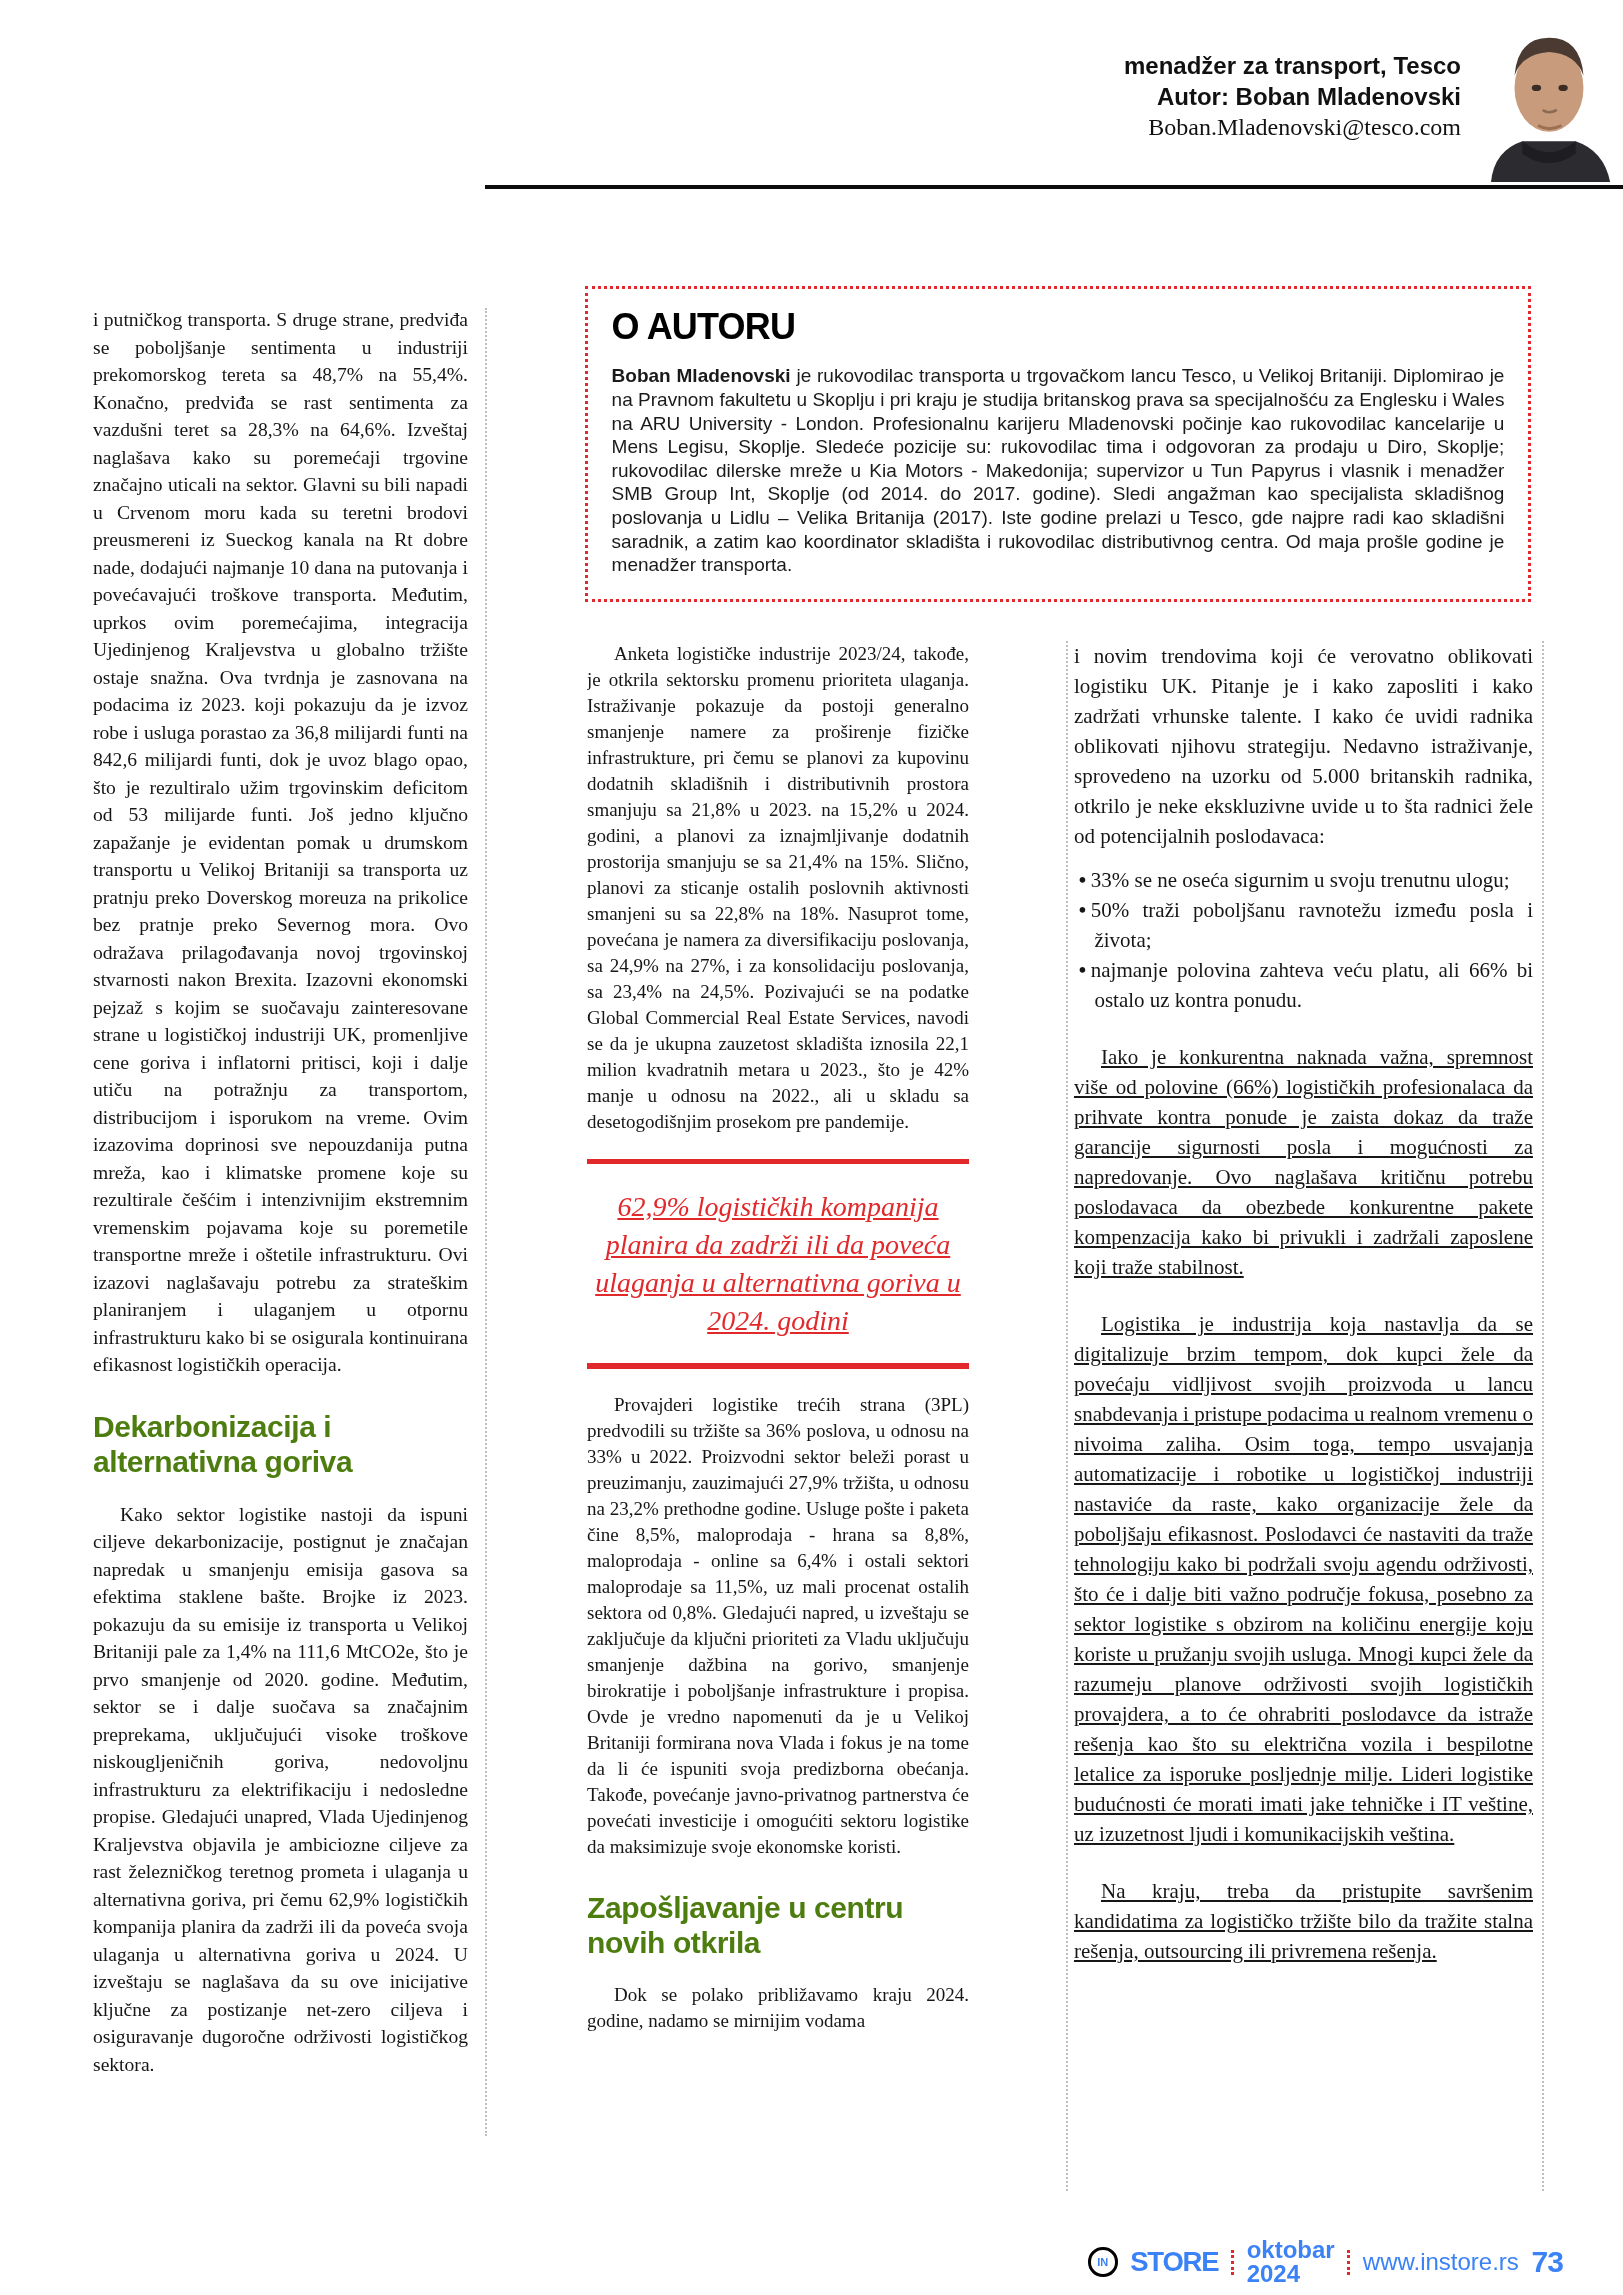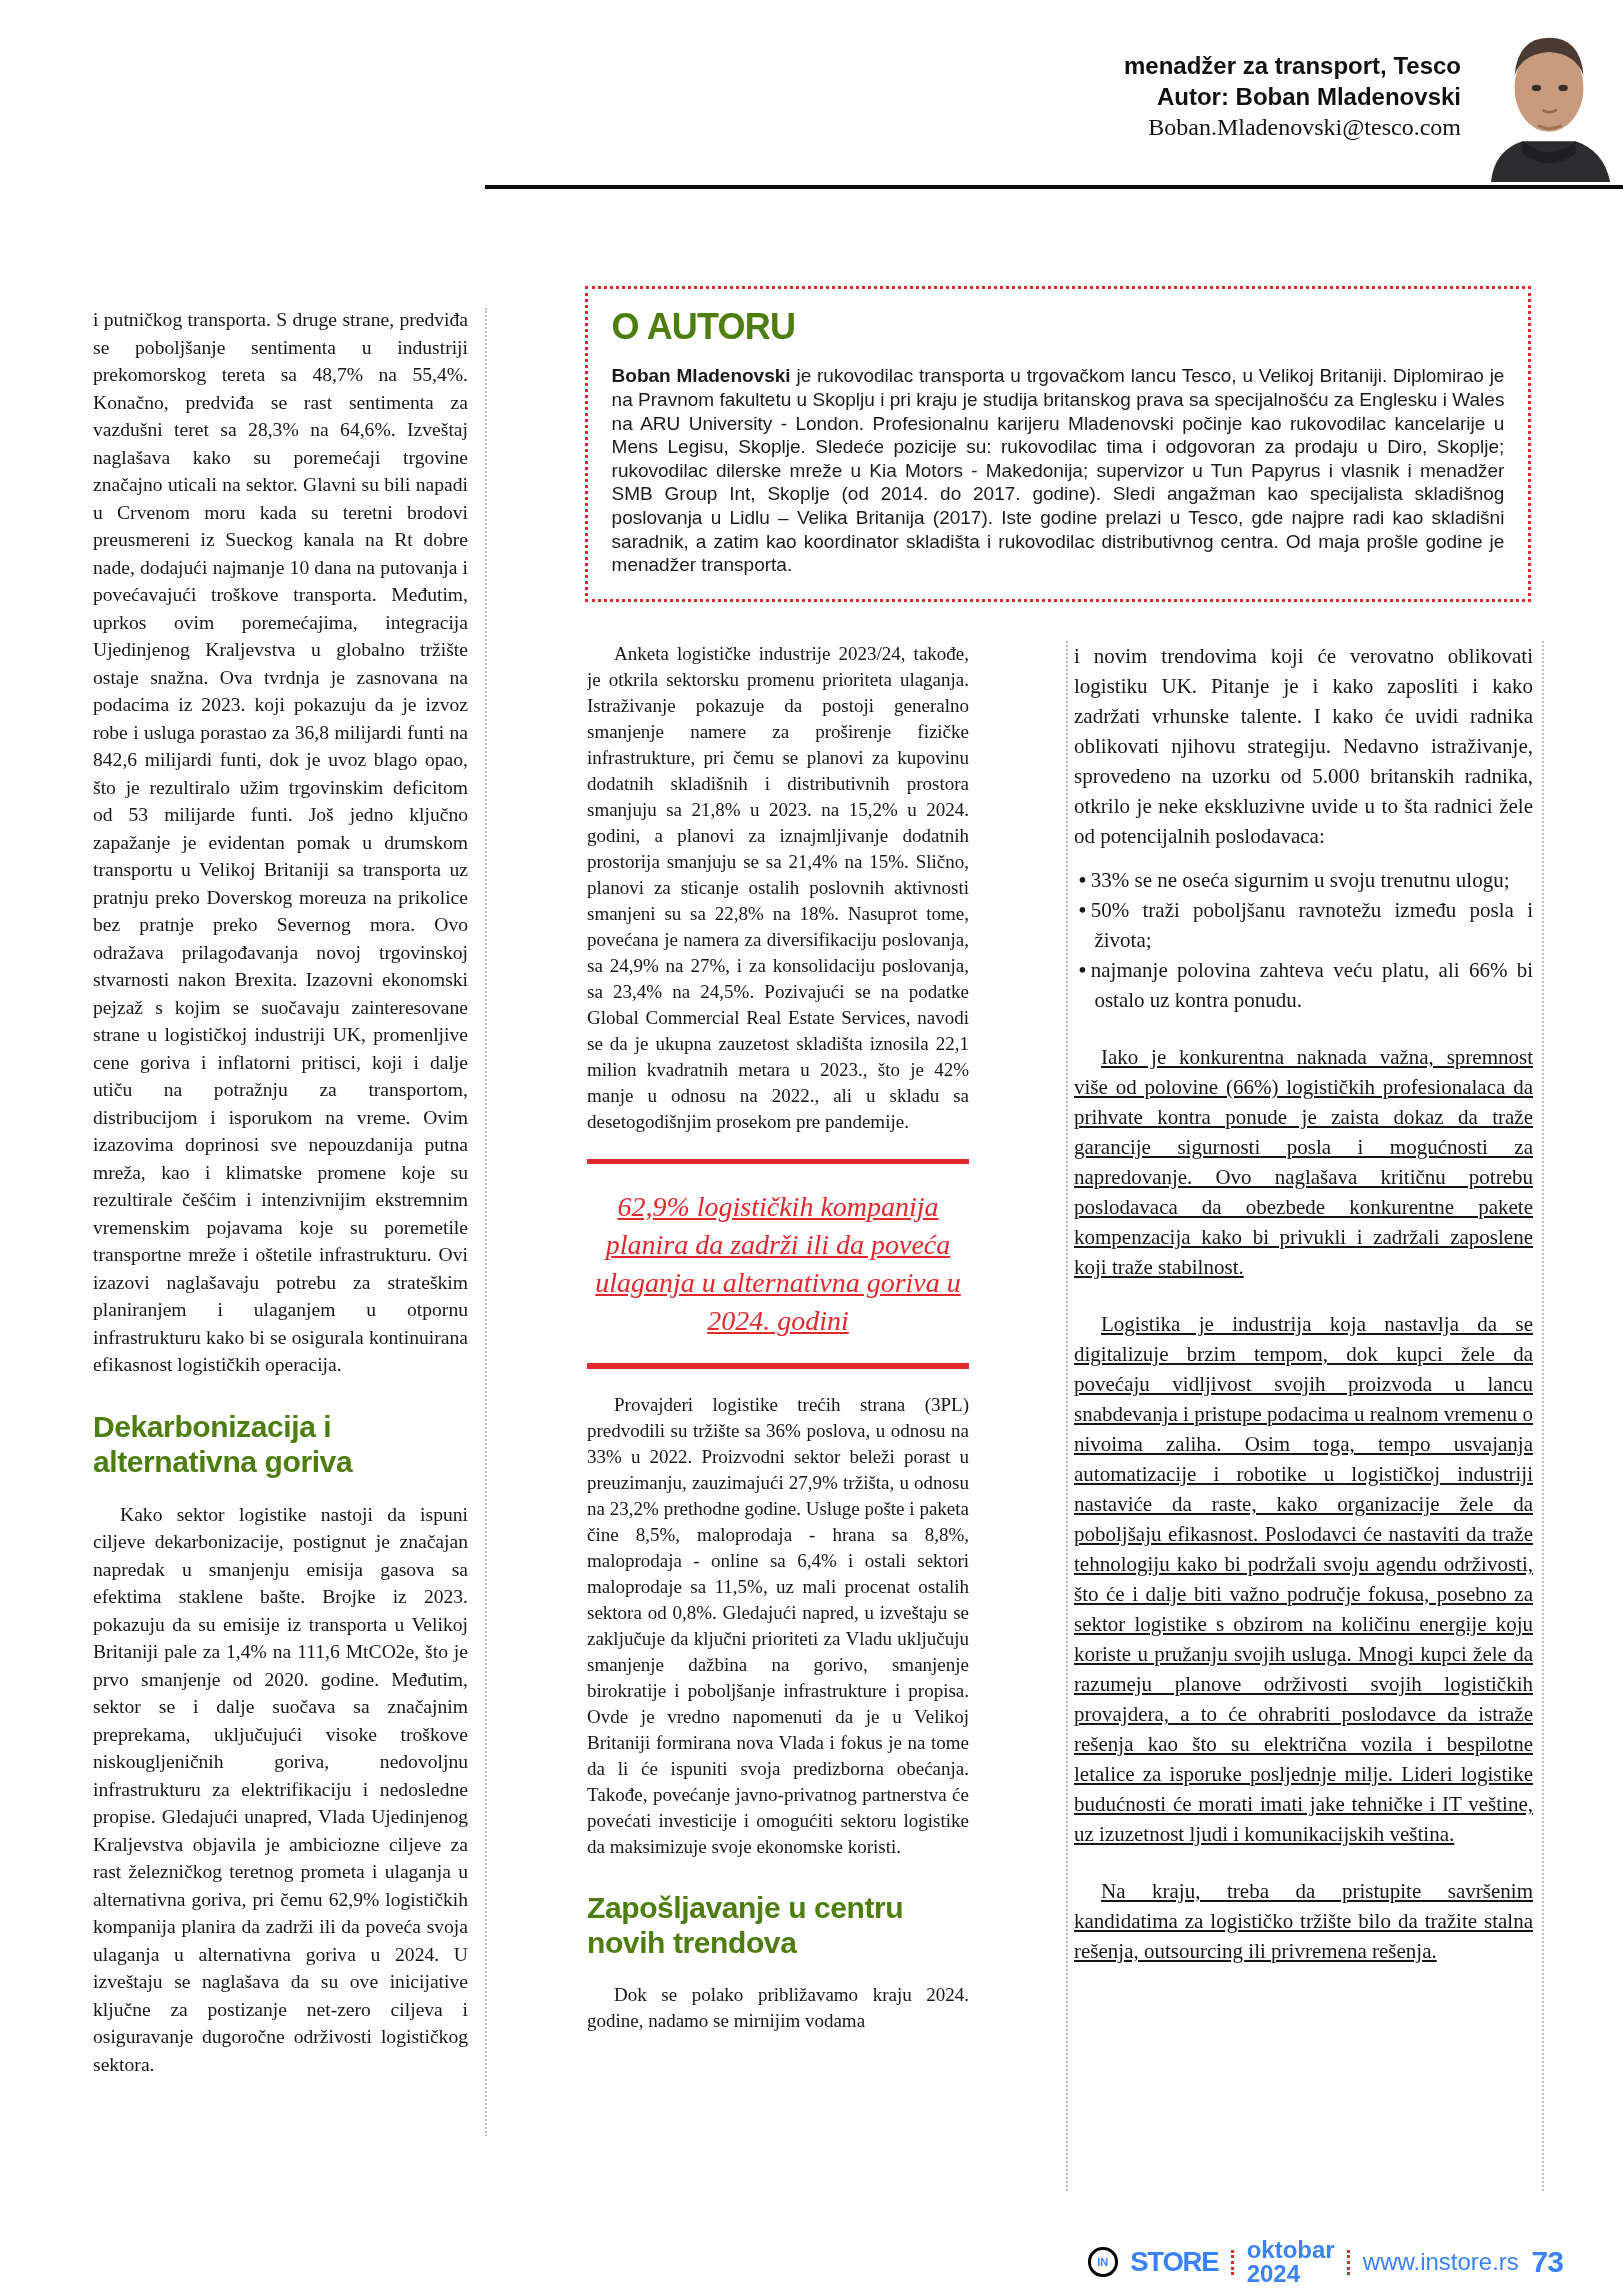--- a/index.html
+++ b/index.html
@@ -13,21 +13,21 @@
   .author-line  { font:700 24px/31px "Liberation Sans", sans-serif; color:#111; }
   .author-email { font:400 24px/31px "Liberation Serif", serif; color:#111; }
   .photo { position:absolute; left:1475px; top:19px; width:148px; height:163px; }
   .top-rule { position:absolute; left:485px; top:185px; width:1139px; height:3.9px; background:#0c0c0c; }
   
   .about-box {
     position:absolute; left:585px; top:286px; width:946px; height:316px;
     box-sizing:border-box; border:3.9px dotted #e1282b; padding:17.3px 23.6px 12.6px;
     background:#fff;
   }
-  .about-title { margin:3.1px 0 12.6px; font:900 36px/1 "Liberation Sans", sans-serif; color:#4d7c0f; letter-spacing:-0.8px; }
+  .about-title { margin:3.1px 0 12.6px; font:900 36px/1 "Liberation Sans", sans-serif; color:#000000; letter-spacing:-0.8px; }
   .about-text  { font:400 19px/23.6px "Liberation Sans", sans-serif; text-align:justify; color:#1a1a1a; }
   .about-name  { font-weight:700; }
   
   .col { position:absolute; overflow:hidden; text-align:justify; }
   .col p { margin:0; }
   .col-1 { left:93px;  top:306px; width:375px; height:1915px; font:400 19.6px/27.5px "Liberation Serif", serif; }
   .col-2 { left:587px;  top:641px; width:382px; height:1589px; font:400 19px/26px "Liberation Serif", serif; }
   .col-3 { left:1074px; top:641px; width:459px; height:1589px; font:400 21px/30px "Liberation Serif", serif; }
   .ind { text-indent:27px; }
   .mt  { margin-top:27px !important;text-decoration:underline; }
@@ -109,21 +109,21 @@
     <h2 class="col-head">Dekarbonizacija i alternativna goriva</h2>
     <p class="ind">Kako sektor logistike nastoji da ispuni ciljeve dekarbonizacije, postignut je značajan napredak u smanjenju emisija gasova sa efektima staklene bašte. Brojke iz 2023. pokazuju da su emisije iz transporta u Velikoj Britaniji pale za 1,4% na 111,6 MtCO2e, što je prvo smanjenje od 2020. godine. Međutim, sektor se i dalje suočava sa značajnim preprekama, uključujući visoke troškove niskougljeničnih goriva, nedovoljnu infrastrukturu za elektrifikaciju i nedosledne propise. Gledajući unapred, Vlada Ujedinjenog Kraljevstva objavila je ambiciozne ciljeve za rast železničkog teretnog prometa i ulaganja u alternativna goriva, pri čemu 62,9% logističkih kompanija planira da zadrži ili da poveća svoja ulaganja u alternativna goriva u 2024. U izveštaju se naglašava da su ove inicijative ključne za postizanje net-zero ciljeva i osiguravanje dugoročne održivosti logističkog sektora.</p>
   </div>
 
   <div class="col col-2">
     <p class="ind">Anketa logističke industrije 2023/24, takođe, je otkrila sektorsku promenu prioriteta ulaganja. Istraživanje pokazuje da postoji generalno smanjenje namere za proširenje fizičke infrastrukture, pri čemu se planovi za kupovinu dodatnih skladišnih i distributivnih prostora smanjuju sa 21,8% u 2023. na 15,2% u 2024. godini, a planovi za iznajmljivanje dodatnih prostorija smanjuju se sa 21,4% na 15%. Slično, planovi za sticanje ostalih poslovnih aktivnosti smanjeni su sa 22,8% na 18%. Nasuprot tome, povećana je namera za diversifikaciju poslovanja, sa 24,9% na 27%, i za konsolidaciju poslovanja, sa 23,4% na 24,5%. Pozivajući se na podatke Global Commercial Real Estate Services, navodi se da je ukupna zauzetost skladišta iznosila 22,1 milion kvadratnih metara u 2023., što je 42% manje u odnosu na 2022., ali u skladu sa desetogodišnjim prosekom pre pandemije.</p>
     <hr class="quote-rule">
     <p class="pull-quote">62,9% logističkih kompanija planira da zadrži ili da poveća ulaganja u alternativna goriva u 2024. godini</p>
     <hr class="quote-rule">
     <p class="ind">Provajderi logistike trećih strana (3PL) predvodili su tržište sa 36% poslova, u odnosu na 33% u 2022. Proizvodni sektor beleži porast u preuzimanju, zauzimajući 27,9% tržišta, u odnosu na 23,2% prethodne godine. Usluge pošte i paketa čine 8,5%, maloprodaja - hrana sa 8,8%, maloprodaja - online sa 6,4% i ostali sektori maloprodaje sa 11,5%, uz mali procenat ostalih sektora od 0,8%. Gledajući napred, u izveštaju se zaključuje da ključni prioriteti za Vladu uključuju smanjenje dažbina na gorivo, smanjenje birokratije i poboljšanje infrastrukture i propisa. Ovde je vredno napomenuti da je u Velikoj Britaniji formirana nova Vlada i fokus je na tome da li će ispuniti svoja predizborna obećanja. Takođe, povećanje javno-privatnog partnerstva će povećati investicije i omogućiti sektoru logistike da maksimizuje svoje ekonomske koristi.</p>
-    <h2 class="col-head">Zapošljavanje u centru novih trendova</h2>
+    <h2 class="col-head">Zapošljavanje u centru novih otkrila</h2>
     <p class="ind">Dok se polako približavamo kraju 2024. godine, nadamo se mirnijim vodama</p>
   </div>
 
   <div class="col col-3">
     <p>i novim trendovima koji će verovatno oblikovati logistiku UK. Pitanje je i kako zaposliti i kako zadržati vrhunske talente. I kako će uvidi radnika oblikovati njihovu strategiju. Nedavno istraživanje, sprovedeno na uzorku od 5.000 britanskih radnika, otkrilo je neke ekskluzivne uvide u to šta radnici žele od potencijalnih poslodavaca:</p>
     <div class="bullets">
       <p class="bullet">33% se ne oseća sigurnim u svoju trenutnu ulogu;</p>
       <p class="bullet">50% traži poboljšanu ravnotežu između posla i života;</p>
       <p class="bullet">najmanje polovina zahteva veću platu, ali 66% bi ostalo uz kontra ponudu.</p>
     </div>

